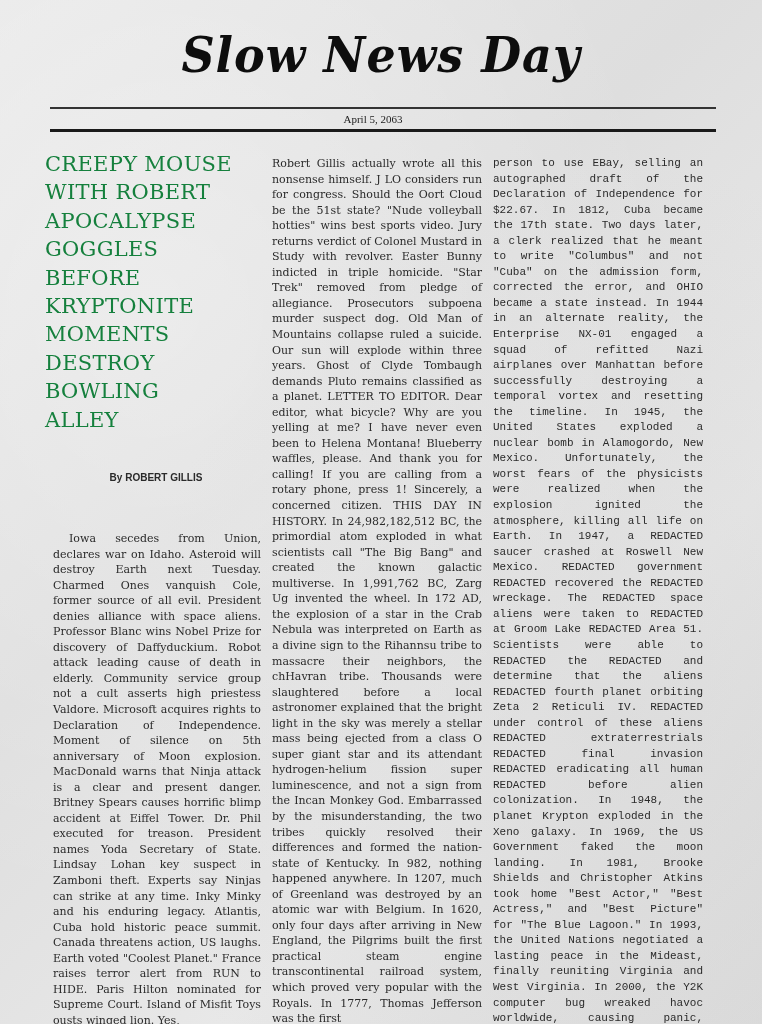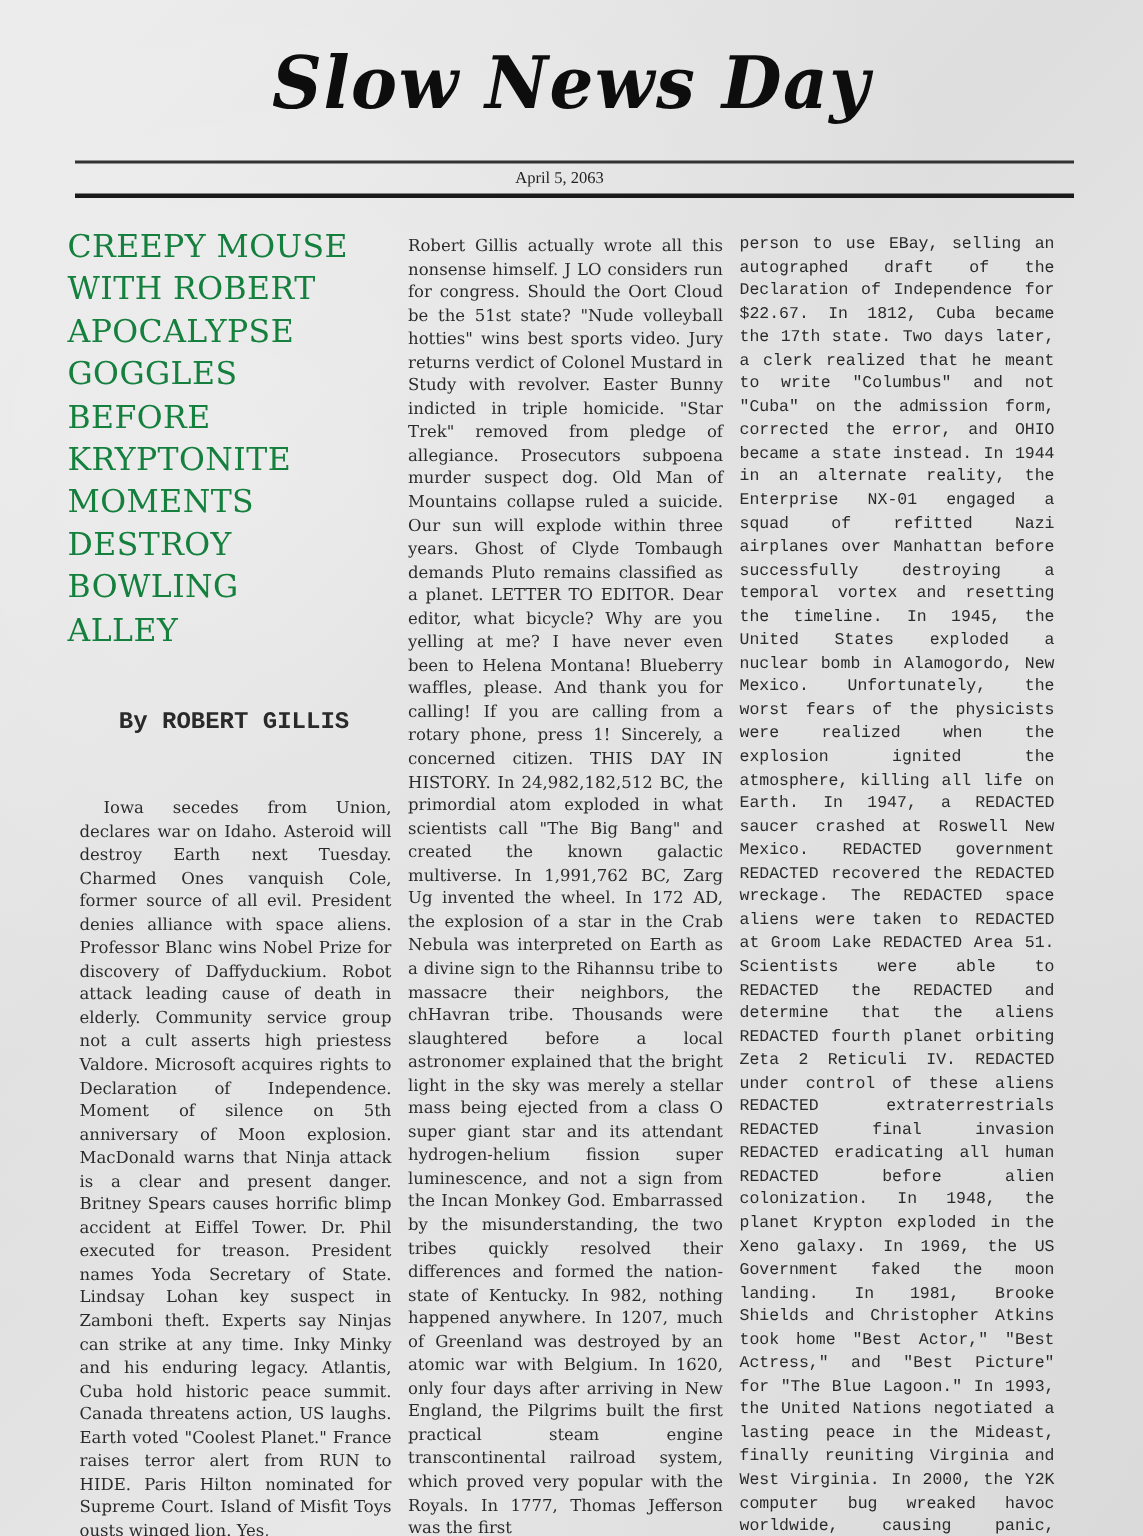--- a/index.html
+++ b/index.html
@@ -39,22 +39,22 @@
       position: absolute; left: 45px; top: 150px; width: 222px;
       font-family: "DejaVu Serif", serif;
       font-size: 21px; line-height: 28.4px;
       color: #15803d;
       letter-spacing: 0.3px;
     }
     .headline div { white-space: nowrap; }
     .byline {
       position: absolute; left: 45px; top: 472px; width: 222px;
       text-align: center;
-      font-family: Liberation Mono, monospace;
-      font-size: 16px; font-weight: bold; color: #2a2a2a;
+      font-family: Liberation Sans, sans-serif;
+      font-size: 10px; font-weight: bold; color: #2a2a2a;
     }
     .col {
       position: absolute;
       font-family: "DejaVu Serif", serif;
       font-size: 11px; line-height: 15.55px;
       color: #2a2a2a;
       text-align: justify;
       hyphens: auto;
     }
     .col p { margin: 0; }

